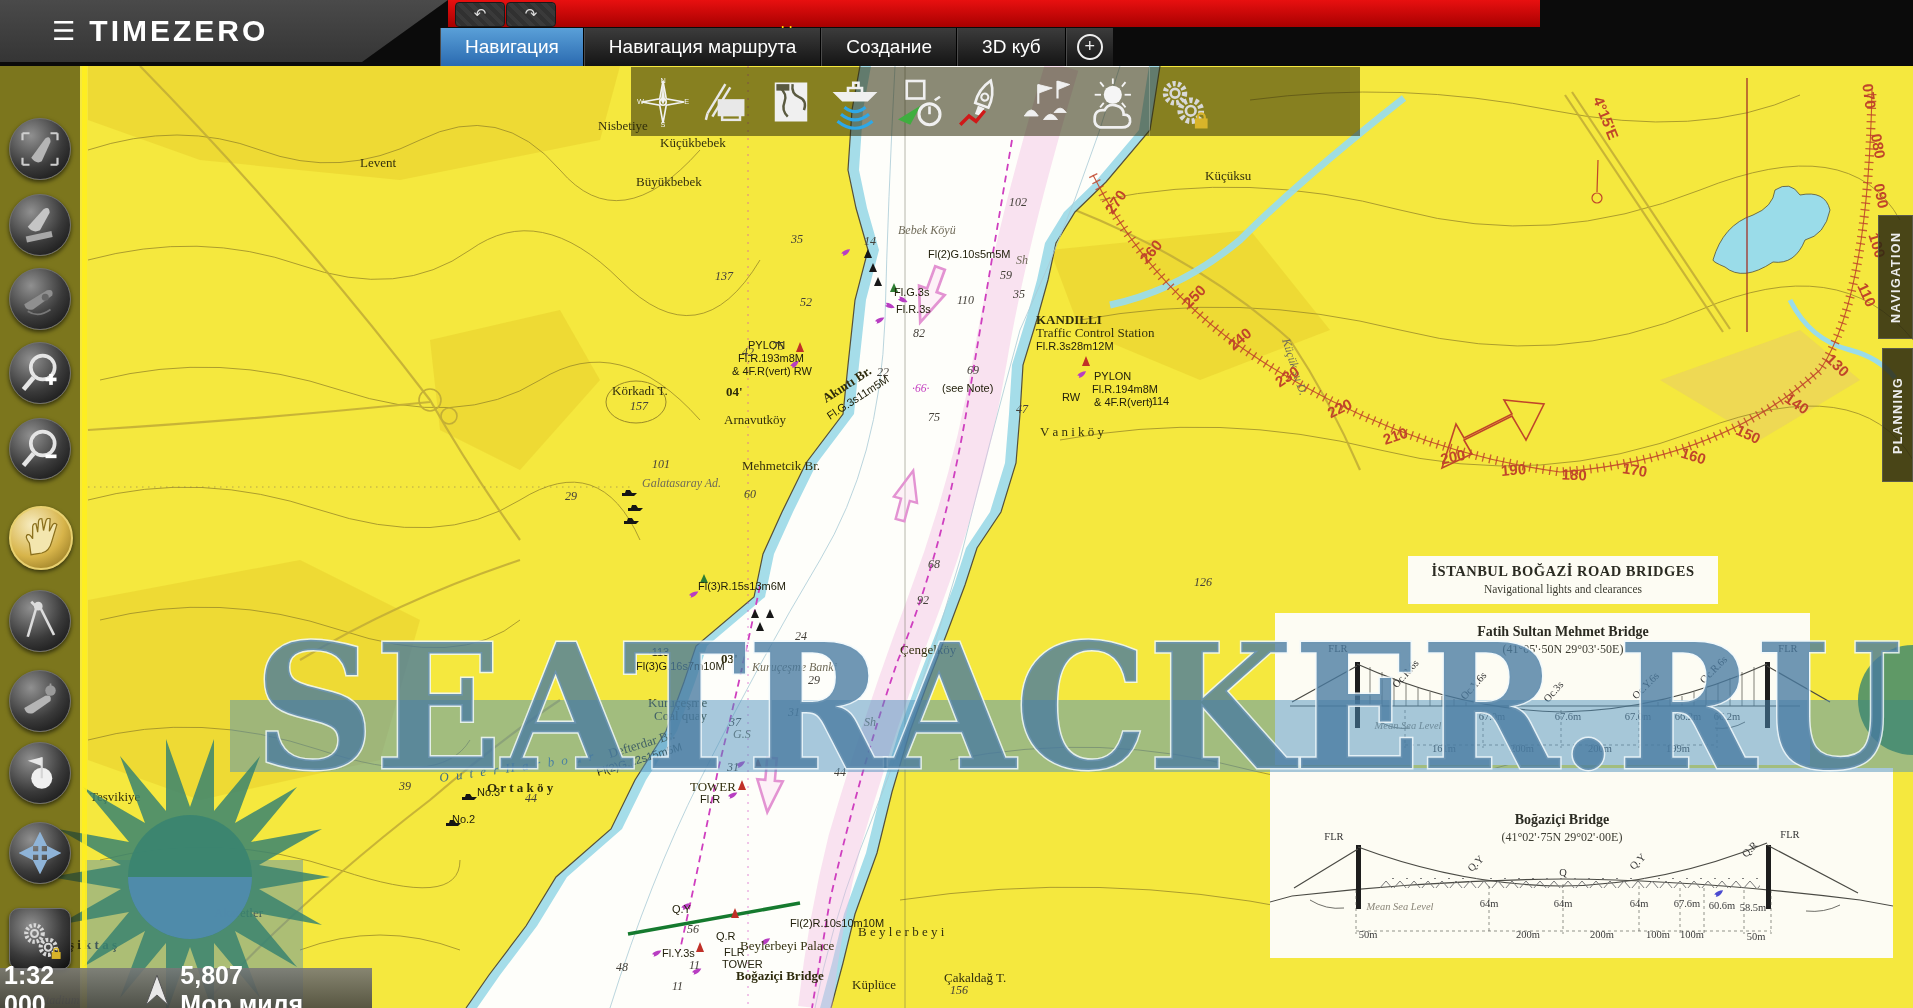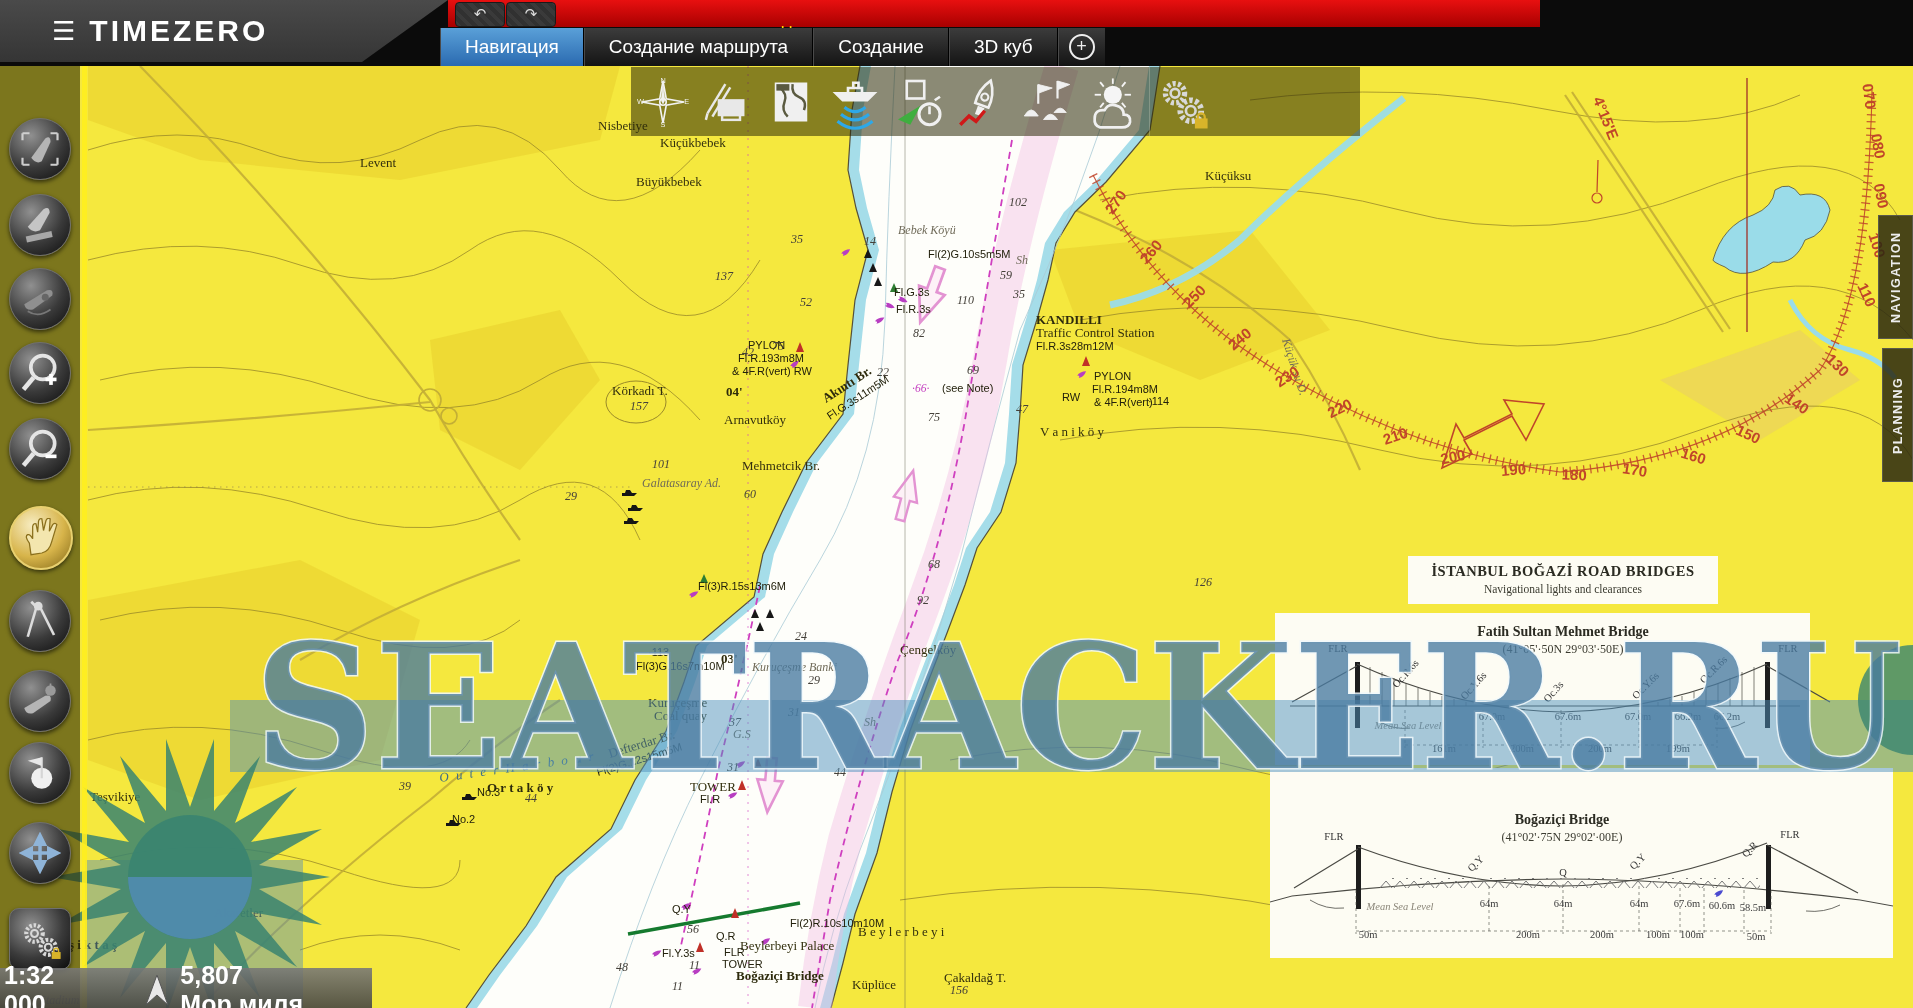--- a/index.html
+++ b/index.html
@@ -421,21 +421,21 @@
     <div id="undoRedo">
       <div class="ur">↶</div>
       <div class="ur">↷</div>
     </div>
     <div id="logoSlab">
       <span id="burger">☰</span>
       <span id="logoText">TIMEZERO</span>
     </div>
     <div id="tabRow">
       <div class="tab active">Навигация</div>
-      <div class="tab">Создание маршрута</div>
+      <div class="tab">Навигация маршрута</div>
       <div class="tab">Создание</div>
       <div class="tab">3D куб</div>
       <div class="tabplus">
           <span class="plusC">+</span>
         </div>
     </div>
   </div>
 
   <div id="toolbar">
     <div class="tbtn">

